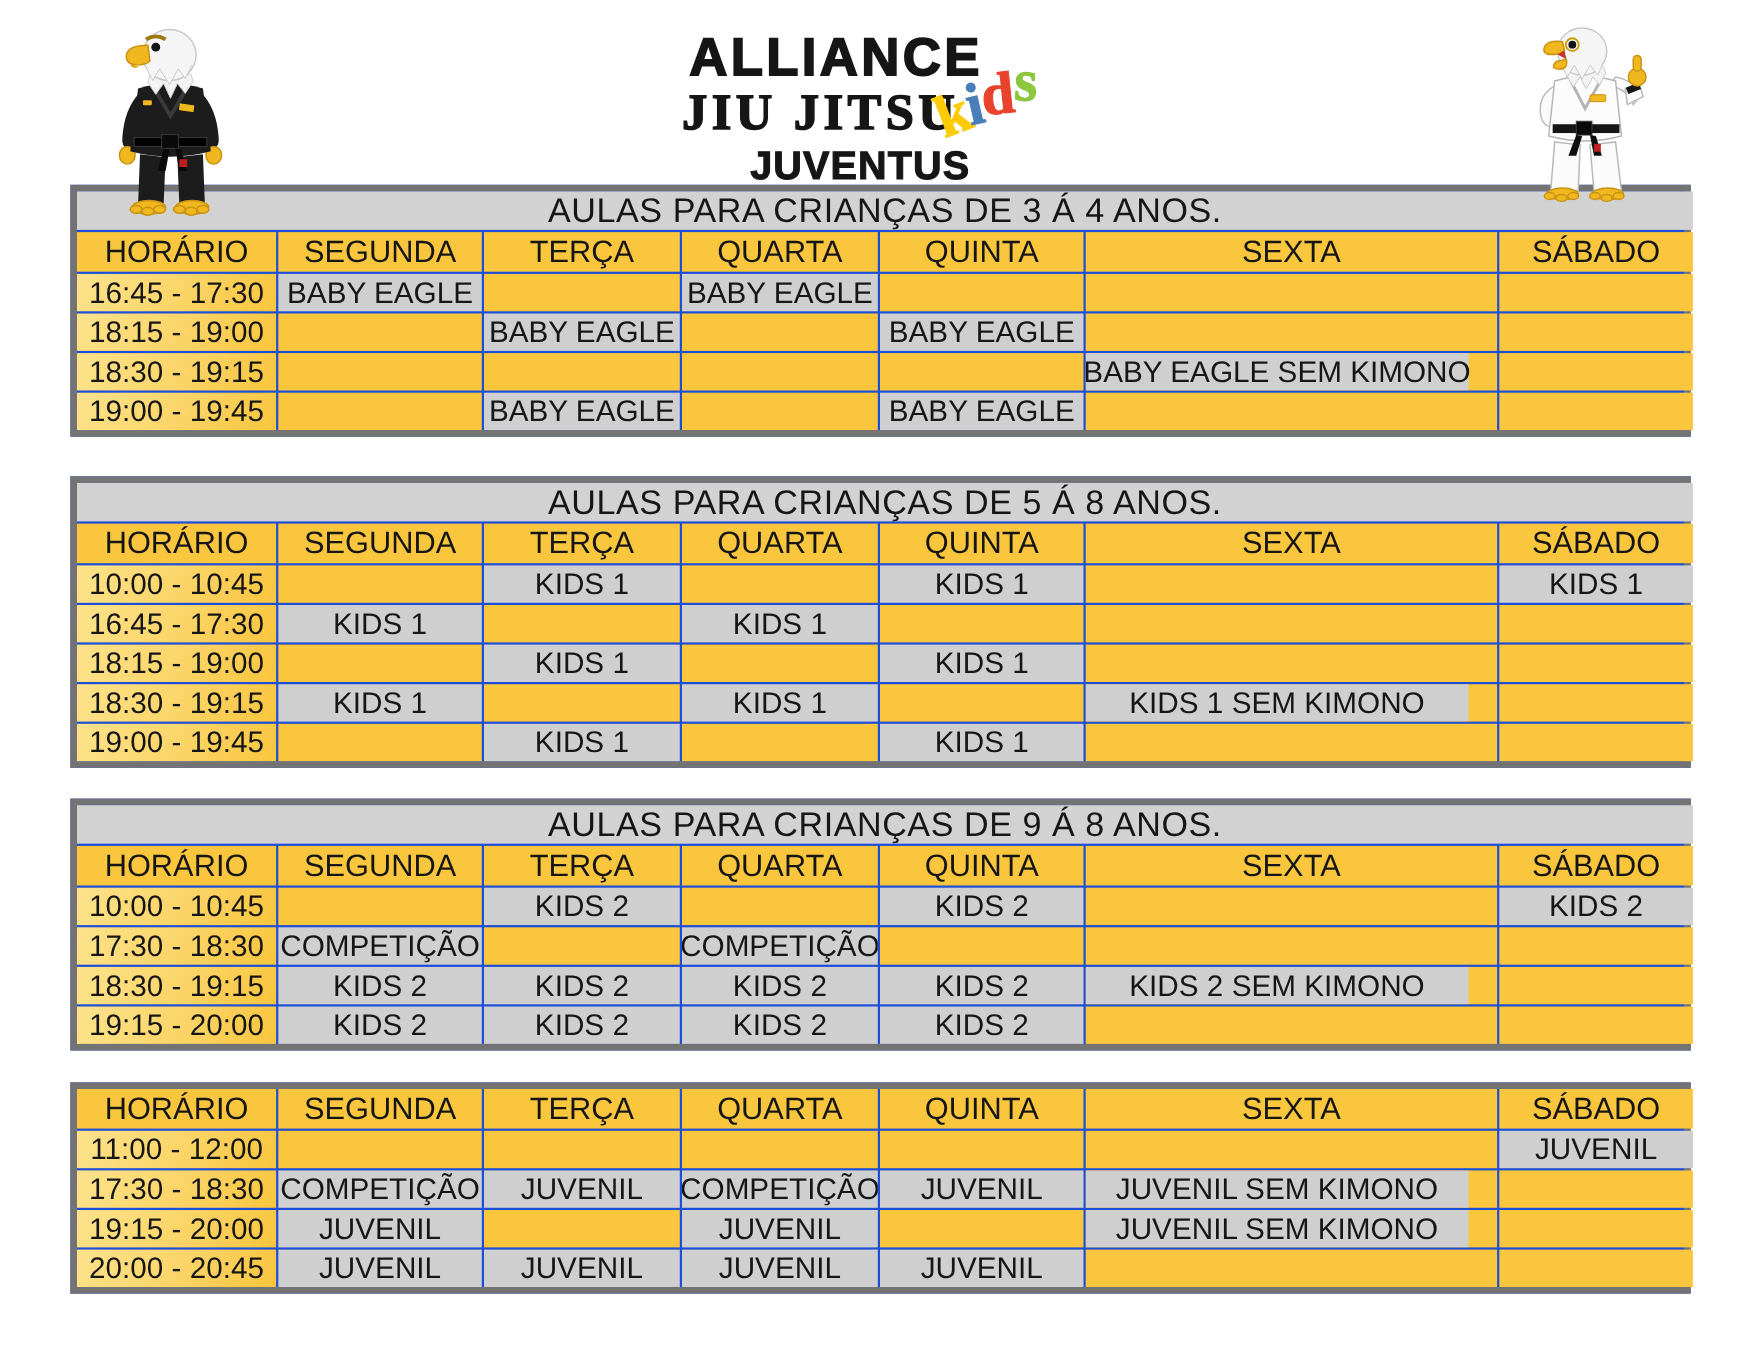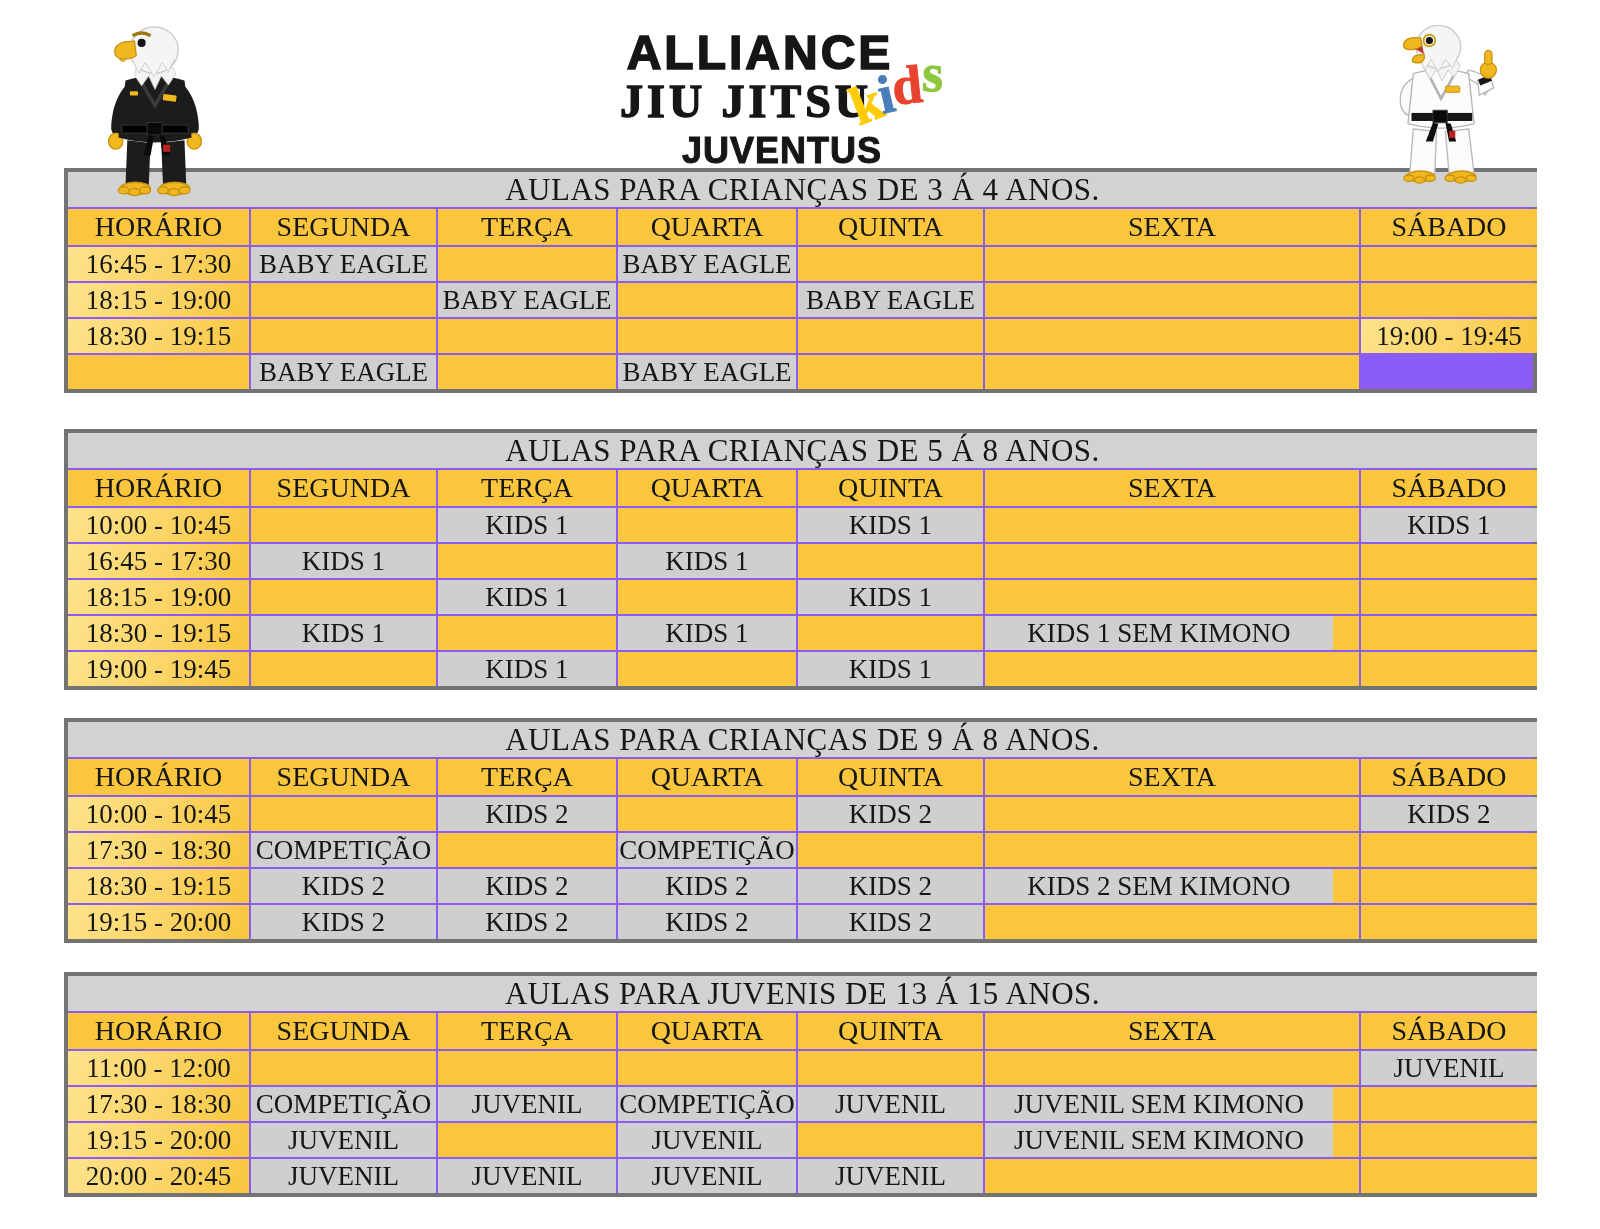--- a/index.html
+++ b/index.html
@@ -28,21 +28,21 @@
   .unit-name{
     font-size:36px;font-weight:bold;letter-spacing:1px;line-height:38px;margin-top:4px;
     transform:translateX(22px);-webkit-text-stroke:1px #161616;
   }
 
   
   .tables-area{position:absolute;top:0;left:64px;width:1473px;padding-top:168px;z-index:1;}
   .sched{
     display:grid;
     grid-template-columns:181px 185px 178px 178px 185px 374px 176px;
-    gap:2px;background:#8b5cf6;border:4px solid #737373;font-family:Liberation Serif, serif;
+    gap:2px;background:#1d4ed8;border:6px solid #737373;
   }
   .sched + .sched{margin-top:0;}
   .m1{margin-bottom:36px;}
   .m2{margin-bottom:28px;}
   .m3{margin-bottom:29px;}
   .tbl-title{
     grid-column:1 / -1;height:35px;background:#d2d2d2;
     display:flex;align-items:center;justify-content:center;
     font-size:31px;letter-spacing:.5px;
   }
@@ -197,20 +197,23 @@
         <div class="cell filled">BABY EAGLE</div>
         <div class="cell empty"></div>
         <div class="cell filled">BABY EAGLE</div>
         <div class="cell empty"></div>
         <div class="cell empty"></div>
         <div class="cell time">18:30 - 19:15</div>
         <div class="cell empty"></div>
         <div class="cell empty"></div>
         <div class="cell empty"></div>
         <div class="cell empty"></div>
+        <div class="cell partial">
+          <div class="partial-box">BABY EAGLE SEM KIMONO</div>
+        </div>
         <div class="cell empty"></div>
         <div class="cell time">19:00 - 19:45</div>
         <div class="cell empty"></div>
         <div class="cell filled">BABY EAGLE</div>
         <div class="cell empty"></div>
         <div class="cell filled">BABY EAGLE</div>
         <div class="cell empty"></div>
         <div class="cell empty"></div>
       </section>
       <section class="sched m2">
@@ -294,21 +297,20 @@
         <div class="cell empty"></div>
         <div class="cell time">19:15 - 20:00</div>
         <div class="cell filled">KIDS 2</div>
         <div class="cell filled">KIDS 2</div>
         <div class="cell filled">KIDS 2</div>
         <div class="cell filled">KIDS 2</div>
         <div class="cell empty"></div>
         <div class="cell empty"></div>
       </section>
       <section class="sched ">
-        <div class="tbl-title">AULAS PARA JUVENIS DE 13 Á 15 ANOS.</div>
         <div class="cell head">HORÁRIO</div>
         <div class="cell head">SEGUNDA</div>
         <div class="cell head">TERÇA</div>
         <div class="cell head">QUARTA</div>
         <div class="cell head">QUINTA</div>
         <div class="cell head">SEXTA</div>
         <div class="cell head">SÁBADO</div>
         <div class="cell time">11:00 - 12:00</div>
         <div class="cell empty"></div>
         <div class="cell empty"></div>

